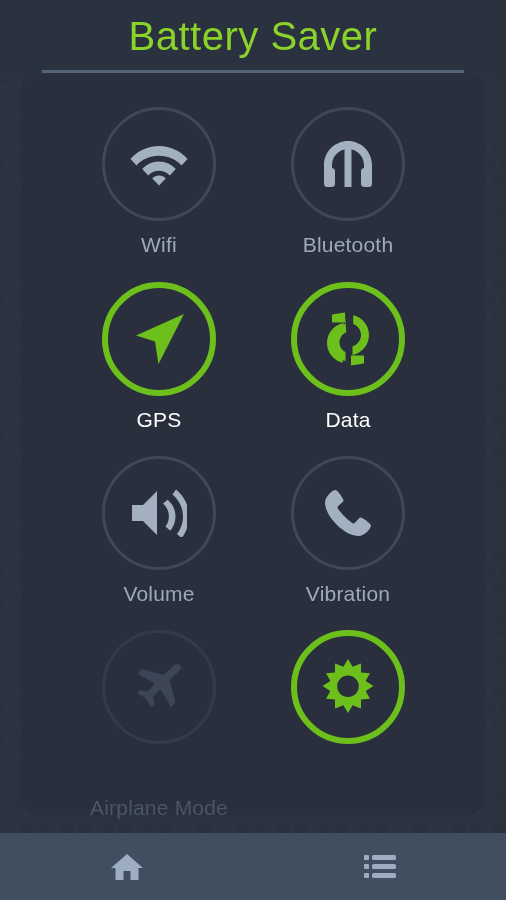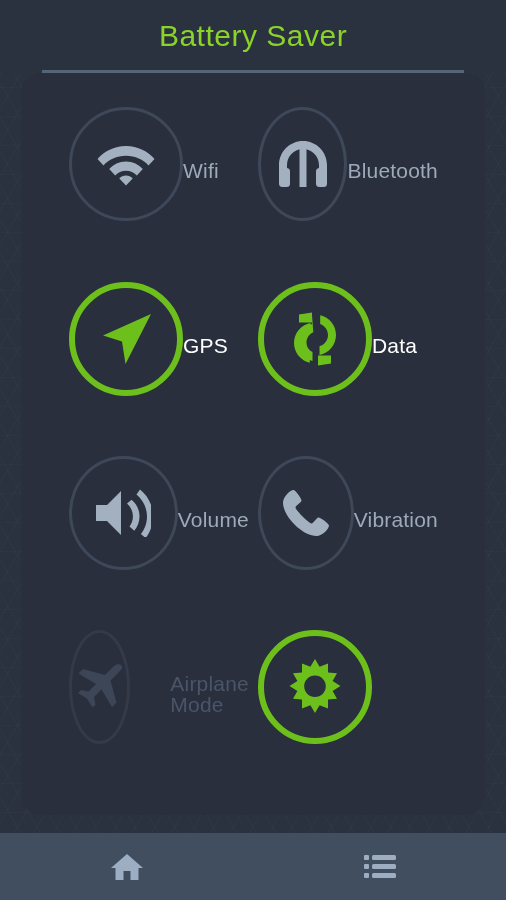--- a/index.html
+++ b/index.html
@@ -32,21 +32,21 @@
     left: 0; top: 0;
     width: 506px;
     height: 72px;
     background: #2a313f;
     display: flex;
     align-items: center;
     justify-content: center;
     z-index: 5;
   }
   .header-title {
-    font-size: 30px;
+    font-size: 40px;
     font-weight: 400;
     color: #8bd32a;
     letter-spacing: .5px;
     line-height: 1;
   }
   .header-underline {
     position: absolute;
     left: 42px; top: 70px;
     width: 422px;
     height: 3px;
@@ -70,20 +70,21 @@
     left: 0; top: 0;
     width: 464px;
     height: 742px;
   }
 
   
   .tile {
     position: absolute;
     width: 180px;
     display: flex;
+    flex-direction: column;
     align-items: center;
   }
   .tile.col0 { left: 48px; }
   .tile.col1 { left: 237px; }
   .tile.row0 { top: 34px; }
   .tile.row1 { top: 209px; }
   .tile.row2 { top: 383px; }
   .tile.row3 { top: 557px; gap: 40px; }
 
   .ring {

